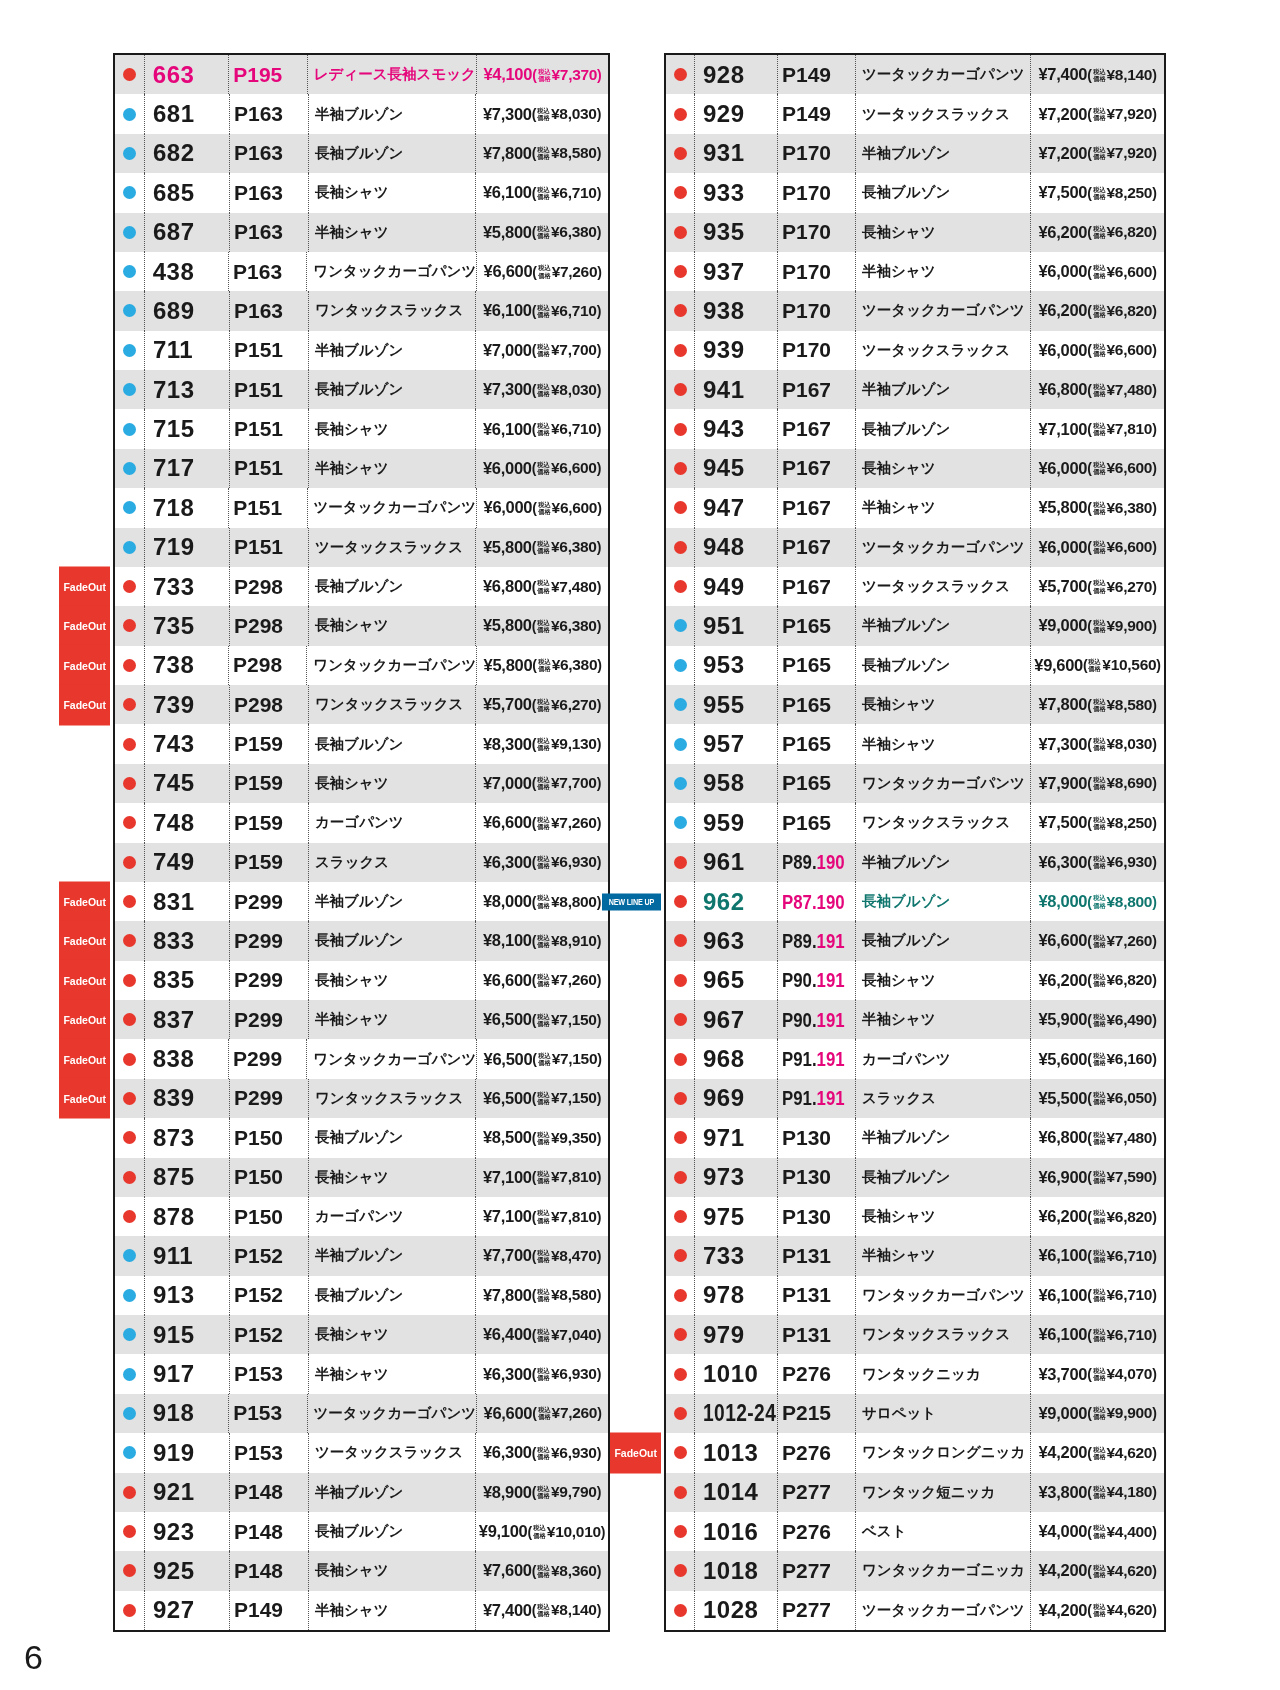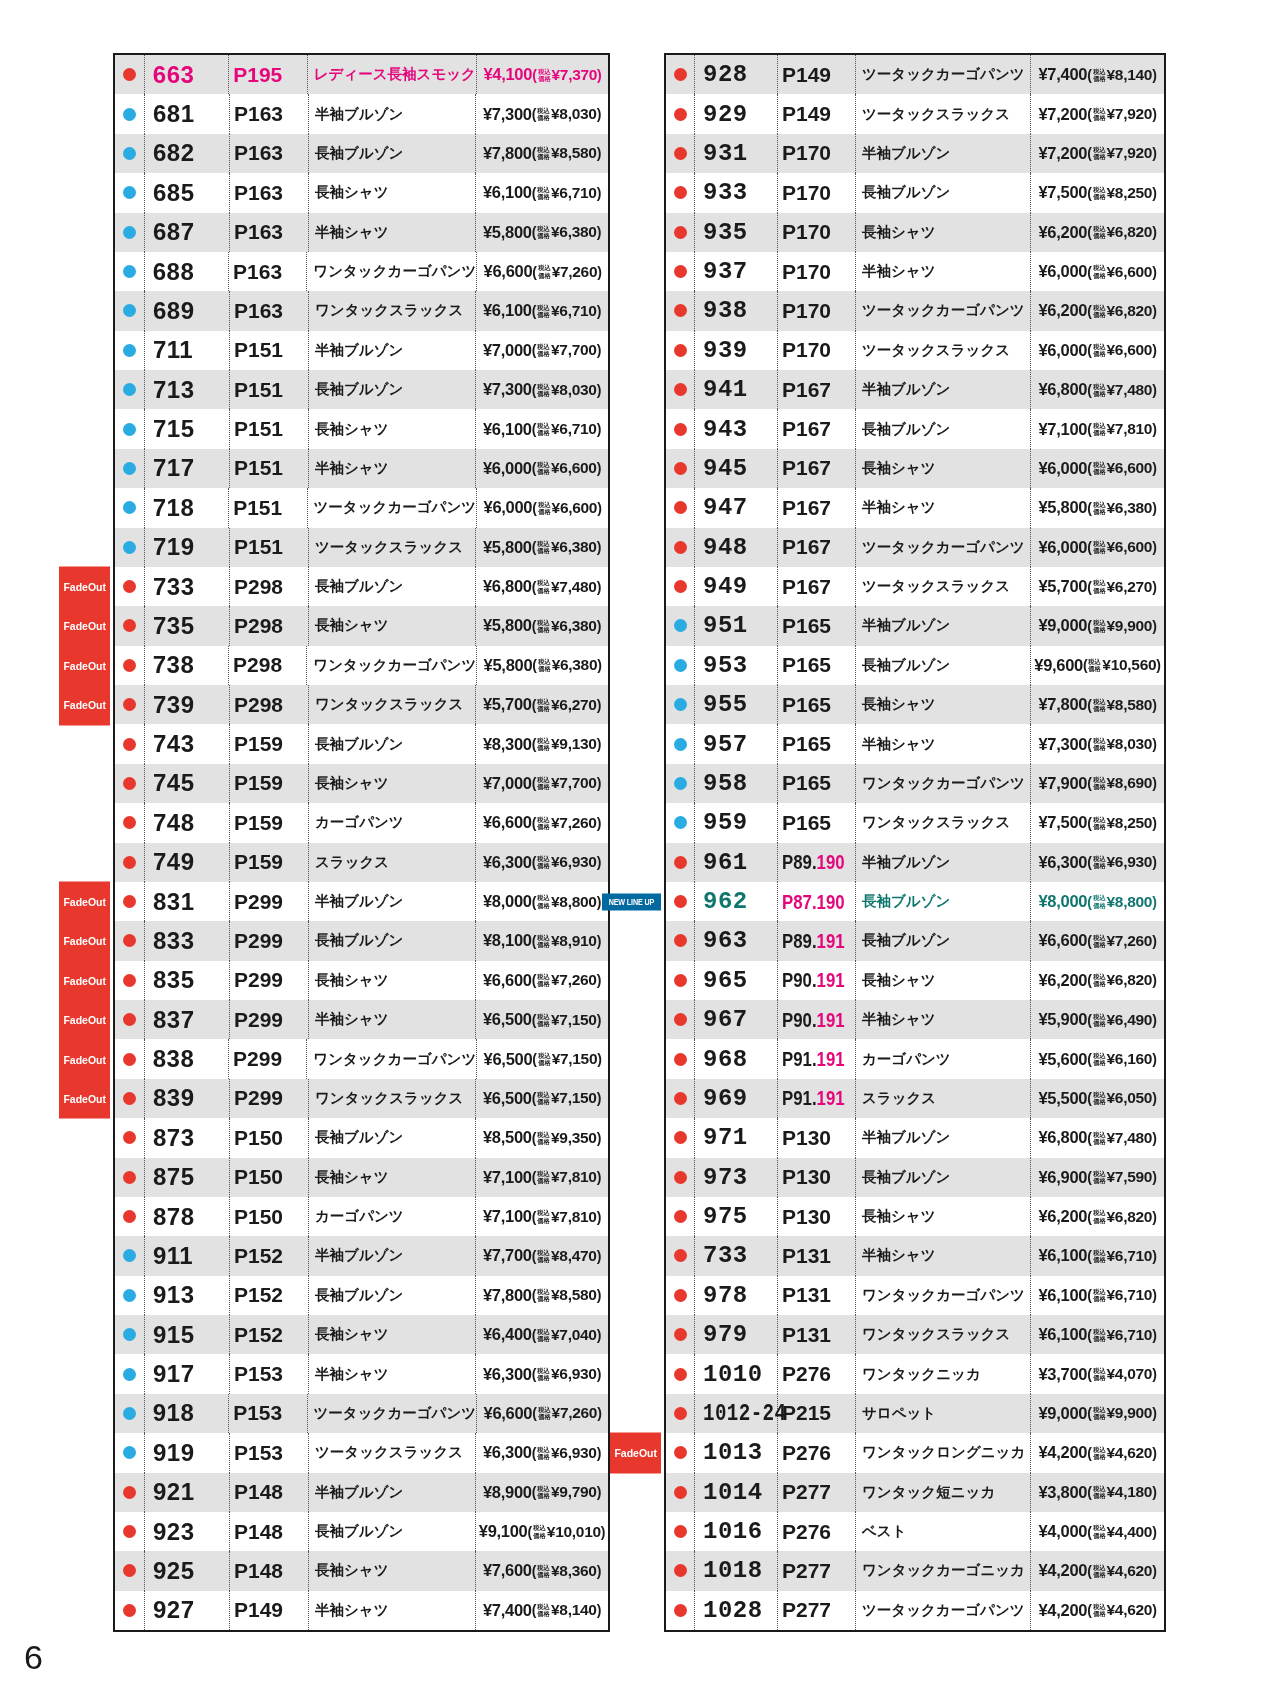--- a/index.html
+++ b/index.html
@@ -12,21 +12,21 @@
   .row{position:relative;flex:1;display:flex;align-items:stretch;}
   .row.g{background:#e2e2e2;}
   .c{display:flex;align-items:center;box-sizing:border-box;overflow:visible;white-space:nowrap;}
   .c + .c{border-left:1.5px dotted #555;}
   .c-dot{width:29px;justify-content:center;}
   .c-num{width:85px;padding-left:8px;font-size:24px;font-weight:bold;letter-spacing:0.5px;}
   .c-page{width:79px;padding-left:4px;font-size:21px;font-weight:bold;}
   .c-name{flex:1;padding-left:6px;font-size:14.5px;font-weight:bold;letter-spacing:0;}
   .c-price{width:133px;justify-content:center;font-weight:bold;letter-spacing:-0.3px;}
   .right .c-dot{width:28px;}
-  .right .c-num{width:83px;font-family:Liberation Mono, monospace;}
+  .right .c-num{width:83px;}
   .right .c-page{width:78px;}
   .right .c-price{width:134px;}
   .dot{width:13px;height:13px;border-radius:50%;display:inline-block;}
   .dot.red{background:#e8372c;}
   .dot.blue{background:#2aabe2;}
   .p1{font-size:16.5px;}
   .paren{font-size:14px;font-weight:bold;}
   .taxlbl{display:inline-flex;flex-direction:column;justify-content:center;
           font-size:6.5px;font-weight:bold;line-height:1.1;letter-spacing:0;
           transform:scaleX(0.95);margin:0 1px;}
@@ -156,21 +156,21 @@
           </span>
           <span class="p2">¥6,380</span>
           <span class="paren">)</span>
         </div>
       </div>
       <div class="row w">
         <div class="c c-dot">
           <span class="dot blue"></span>
         </div>
         <div class="c c-num">
-          <span>688</span>
+          <span>438</span>
         </div>
         <div class="c c-page">
           <span><span>P163</span></span>
         </div>
         <div class="c c-name">ワンタックカーゴパンツ</div>
         <div class="c c-price">
           <span class="p1">¥6,600</span>
           <span class="paren">(</span>
           <span class="taxlbl">
             <span>税込</span>

